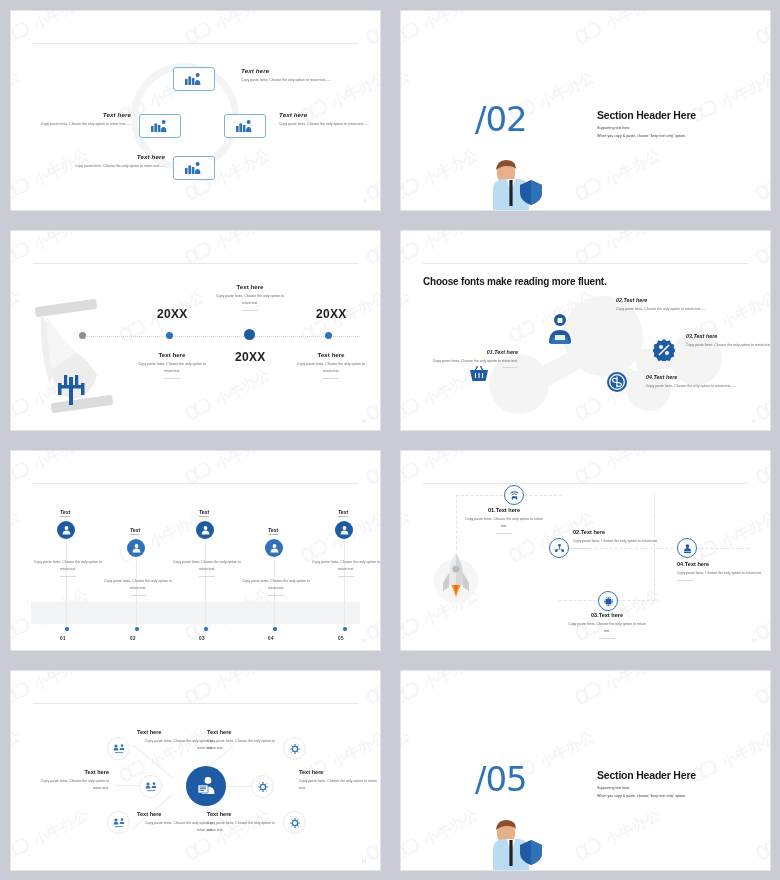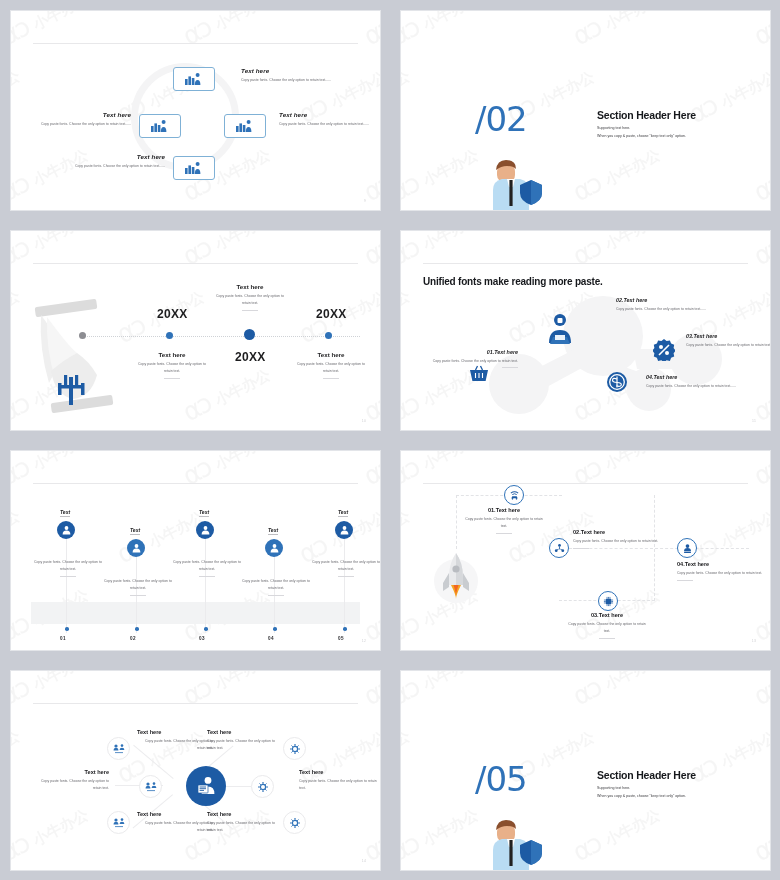--- a/index.html
+++ b/index.html
@@ -345,21 +345,21 @@
             <div class="wmitem"><span class="big">αɔ </span>小牛办公</div>
           </div>
           <div class="wmrow" style="top: 146px; left: -14px;">
             <div class="wmitem"><span class="big">αɔ </span>小牛办公</div>
             <div class="wmitem"><span class="big">αɔ </span>小牛办公</div>
             <div class="wmitem"><span class="big">αɔ </span>小牛办公</div>
           </div>
         </div>
       <div class="topline"></div>
 
-      <div class="s4-title">Unified fonts make reading more paste.</div>
+      <div class="s4-title">Choose fonts make reading more fluent.</div>
 
       <svg class="blobwrap" viewBox="0 0 320 130">
         <g fill="#f4f4f5">
           <circle cx="78" cy="93" r="30"></circle>
           <circle cx="162" cy="45" r="40"></circle>
           <circle cx="255" cy="68" r="26"></circle>
           <circle cx="208" cy="98" r="22"></circle>
           <path d="M95 78 L140 55 L150 72 L104 97 Z"></path>
           <path d="M192 58 L240 58 L242 78 L196 78 Z"></path>
           <path d="M178 74 L212 86 L205 104 L172 92 Z"></path>

